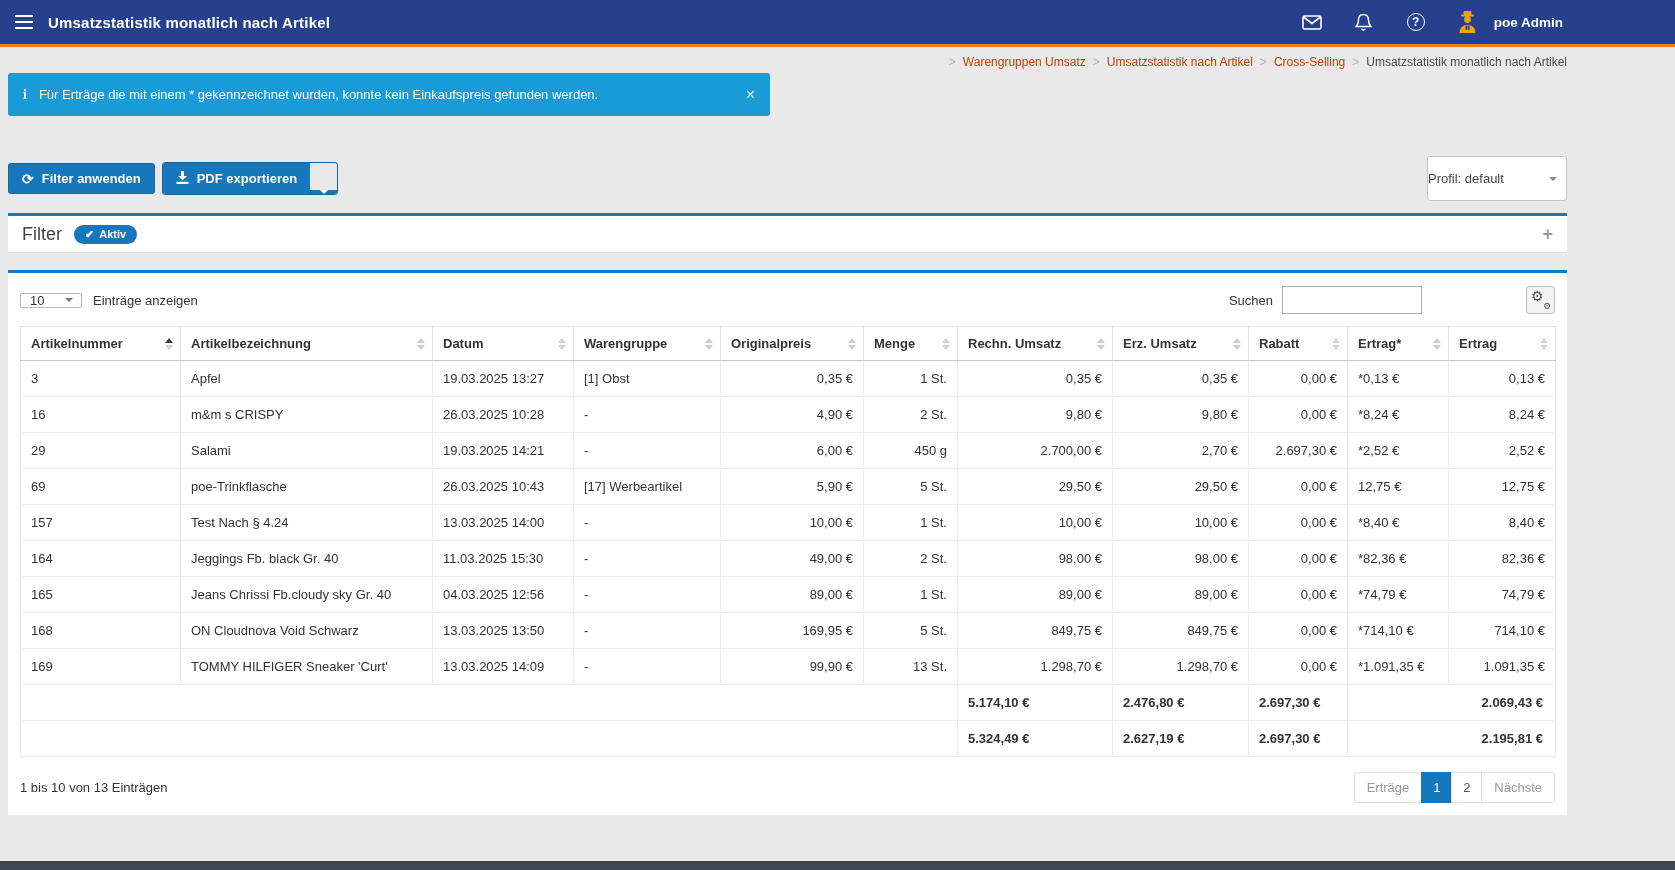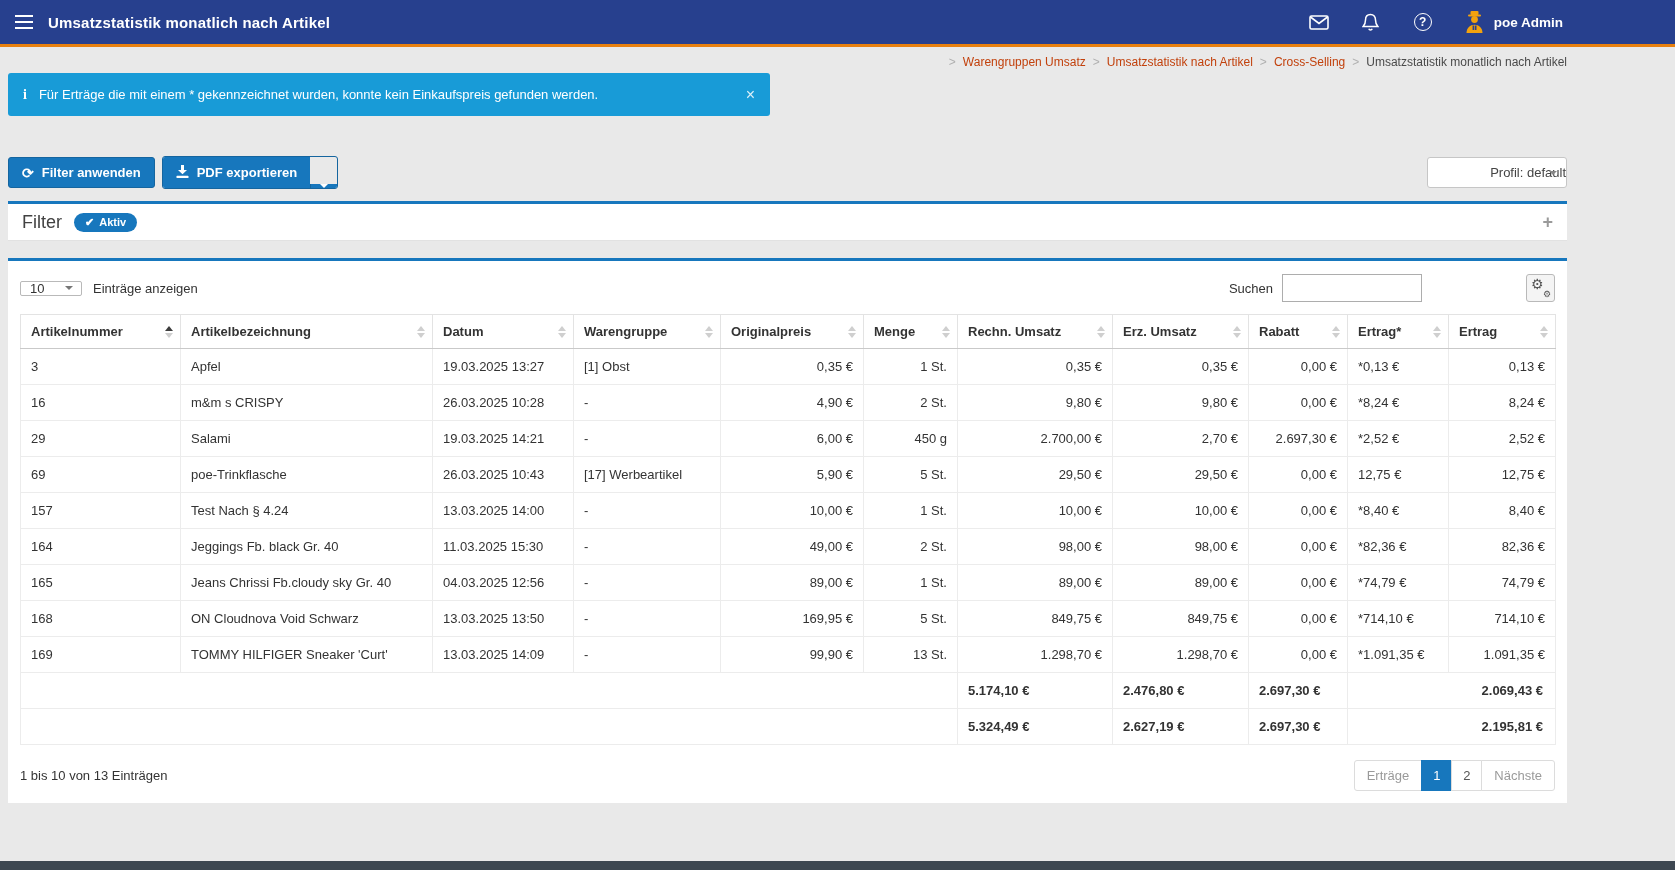--- a/index.html
+++ b/index.html
@@ -8,21 +8,21 @@
 
   
   .topbar { height:44px; background:#27408e; display:flex; align-items:center; color:#fff; position:relative; }
   .hamburger { width:48px; height:44px; display:flex; flex-direction:column; justify-content:center; align-items:center; gap:4px; cursor:pointer; }
   .hamburger span { display:block; width:18px; height:2px; background:#fff; }
   .topbar-title { font-size:15px; font-weight:700; letter-spacing:.2px; }
   .topbar-right { position:absolute; right:112px; display:flex; align-items:center; gap:30px; }
   .tb-icon { width:22px; height:22px; display:flex; align-items:center; justify-content:center; cursor:pointer; }
   .tb-icon svg { display:block; }
   .help-circle { width:18px; height:18px; border:1.5px solid #fff; border-radius:50%; font-size:12px; font-weight:700; display:flex; align-items:center; justify-content:center; }
-  .user-chip { display:flex; align-items:center; gap:9px; cursor:pointer;text-align:right; }
+  .user-chip { display:flex; align-items:center; gap:16px; cursor:pointer;text-align:right; }
   .user-name { font-size:13.5px; font-weight:600; }
 
   .accent-line { height:3px; background:#e8800f; }
 
   
   .content { width:1575px; padding:0 8px; height:814px; position:relative; }
 
   .breadcrumb { height:26px; display:flex; justify-content:flex-end; align-items:center; gap:7px; font-size:12px; padding-top:3px; }
   .breadcrumb .sep { color:#b0b0b0; }
   .breadcrumb a { color:#c2410c; text-decoration:none; cursor:pointer; }
@@ -33,21 +33,21 @@
   .alert .alert-close { margin-left:auto; color:rgba(255,255,255,.85); font-size:16px; cursor:pointer; line-height:1; }
 
   
   .toolbar { margin-top:40px; display:flex; align-items:center; }
   .btn { background:#1777bd; color:#fff; border:1px solid #15659f; border-radius:3px; height:31px; display:flex; align-items:center; padding:0 13px; font-size:13px; font-weight:600; cursor:pointer; font-family:inherit; }
   .btn .bicon { margin-right:8px; font-size:14px; line-height:1; }
   .split { display:flex; margin-left:7px; border-radius:3px; overflow:hidden; border:1px solid #15659f;align-items:flex-end; }
   .split .btn { border:none; border-radius:0; }
   .split .caret-part { background:#1777bd; width:27px; display:flex; align-items:center; justify-content:center; border-left:1px solid #15659f; cursor:pointer; }
   .caret-down { width:0; height:0; border-left:4px solid transparent; border-right:4px solid transparent; border-top:4px solid #fff; }
-  .profile-select { margin-left:auto; width:140px; height:31px; background:#fff; border:1px solid #c6c6c6; border-radius:3px; display:flex; align-items:center; justify-content:flex-end; font-size:13px; color:#444; position:relative; cursor:pointer; }
+  .profile-select { margin-left:auto; width:140px; height:45px; background:#fff; border:1px solid #c6c6c6; border-radius:3px; display:flex; align-items:center; justify-content:flex-start; font-size:13px; color:#444; position:relative; cursor:pointer; }
   .profile-select .caret-gray { position:absolute; right:9px; border-top-color:#888; }
 
   
   .filter-panel { margin-top:12px; background:#fff; border-top:3px solid #1777bd; border-bottom:1px solid #e2e2e2; height:40px; display:flex; align-items:center; padding:0 14px; }
   .filter-title { font-size:18px; color:#424242; margin-right:12px; }
   .badge-active { background:#1777bd; color:#fff; border-radius:11px; padding:4px 11px; font-size:11px; font-weight:700; display:flex; align-items:center; gap:5px; line-height:1; }
   .plus-icon { margin-left:auto; color:#9a9a9a; font-size:18px; font-weight:700; cursor:pointer; line-height:1; }
 
   
   .table-panel { margin-top:17px; background:#fff; border-top:3px solid #1777bd; padding:13px 12px 12px; }

